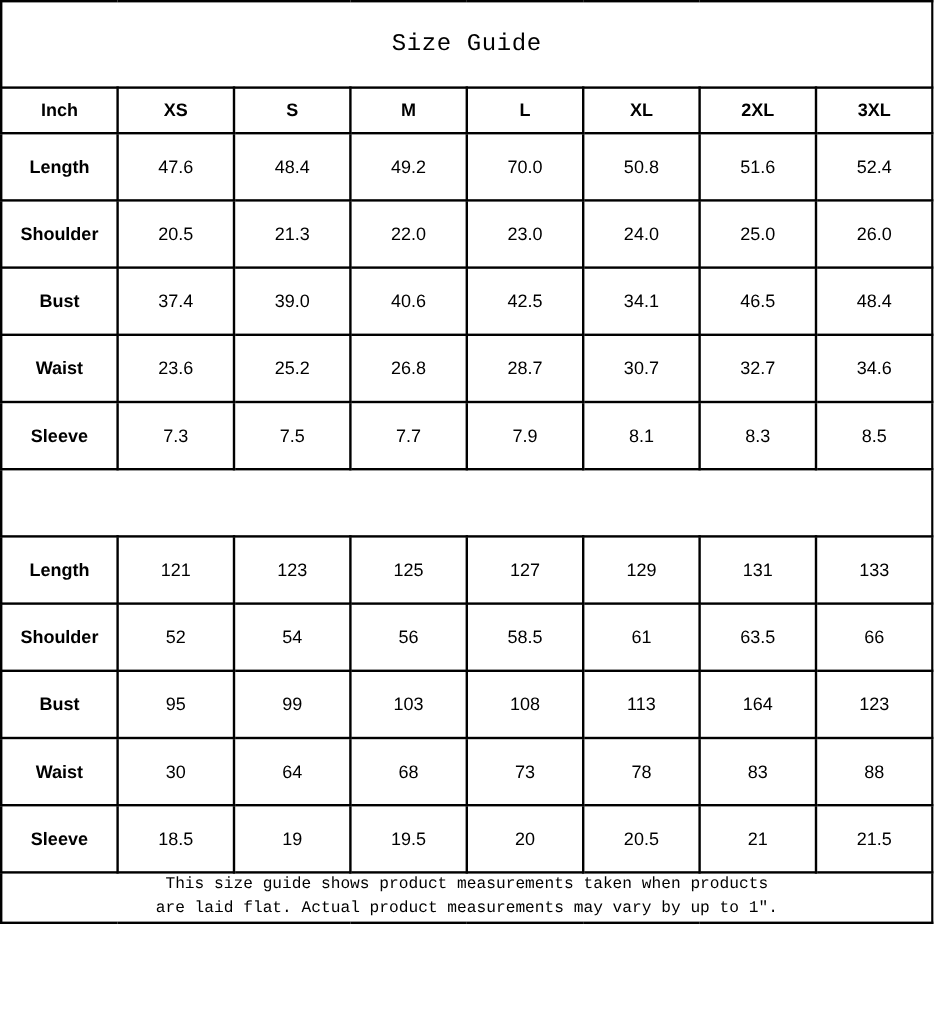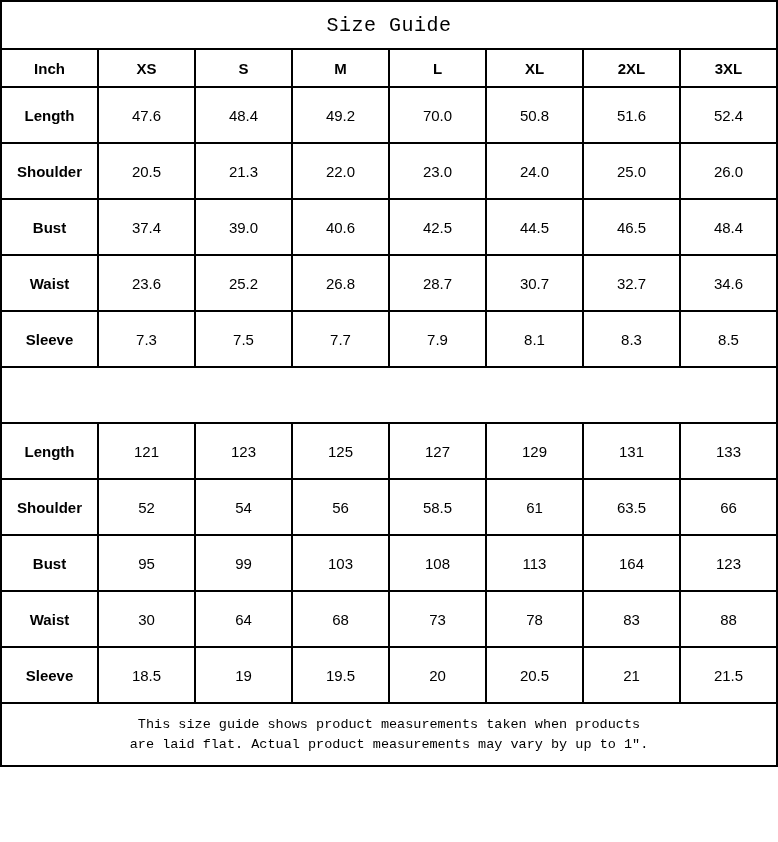--- a/index.html
+++ b/index.html
@@ -21,25 +21,25 @@
     background: #ffffff;
   }
   table.size-guide td,
   table.size-guide th {
     border: 2px solid #000000;
     text-align: center;
     vertical-align: middle;
     padding: 0;
     overflow: hidden;
   }
-  tr.title-row { height: 48px; }
+  tr.title-row { height: 72px; }
   tr.header-row { height: 38px; }
   tr.data-row { height: 56px; margin-left: 46px; }
   tr.spacer-row { height: 56px; }
-  tr.footer-row { height: 63px; }
+  tr.footer-row { height: 42px; }
 
   .title-cell {
     font-family: "Liberation Mono", monospace;
     font-size: 20px;
     font-weight: normal;
     letter-spacing: 0.5px;
   }
   th.unit-cell, th.size-cell {
     font-family: "Liberation Sans", sans-serif;
     font-size: 15px;
@@ -114,21 +114,21 @@
       <td class="value-cell">24.0</td>
       <td class="value-cell">25.0</td>
       <td class="value-cell">26.0</td>
     </tr>
     <tr class="data-row">
       <th class="label-cell">Bust</th>
       <td class="value-cell">37.4</td>
       <td class="value-cell">39.0</td>
       <td class="value-cell">40.6</td>
       <td class="value-cell">42.5</td>
-      <td class="value-cell">44.5</td>
+      <td class="value-cell">34.1</td>
       <td class="value-cell">46.5</td>
       <td class="value-cell">48.4</td>
     </tr>
     <tr class="data-row">
       <th class="label-cell">Waist</th>
       <td class="value-cell">23.6</td>
       <td class="value-cell">25.2</td>
       <td class="value-cell">26.8</td>
       <td class="value-cell">28.7</td>
       <td class="value-cell">30.7</td>

